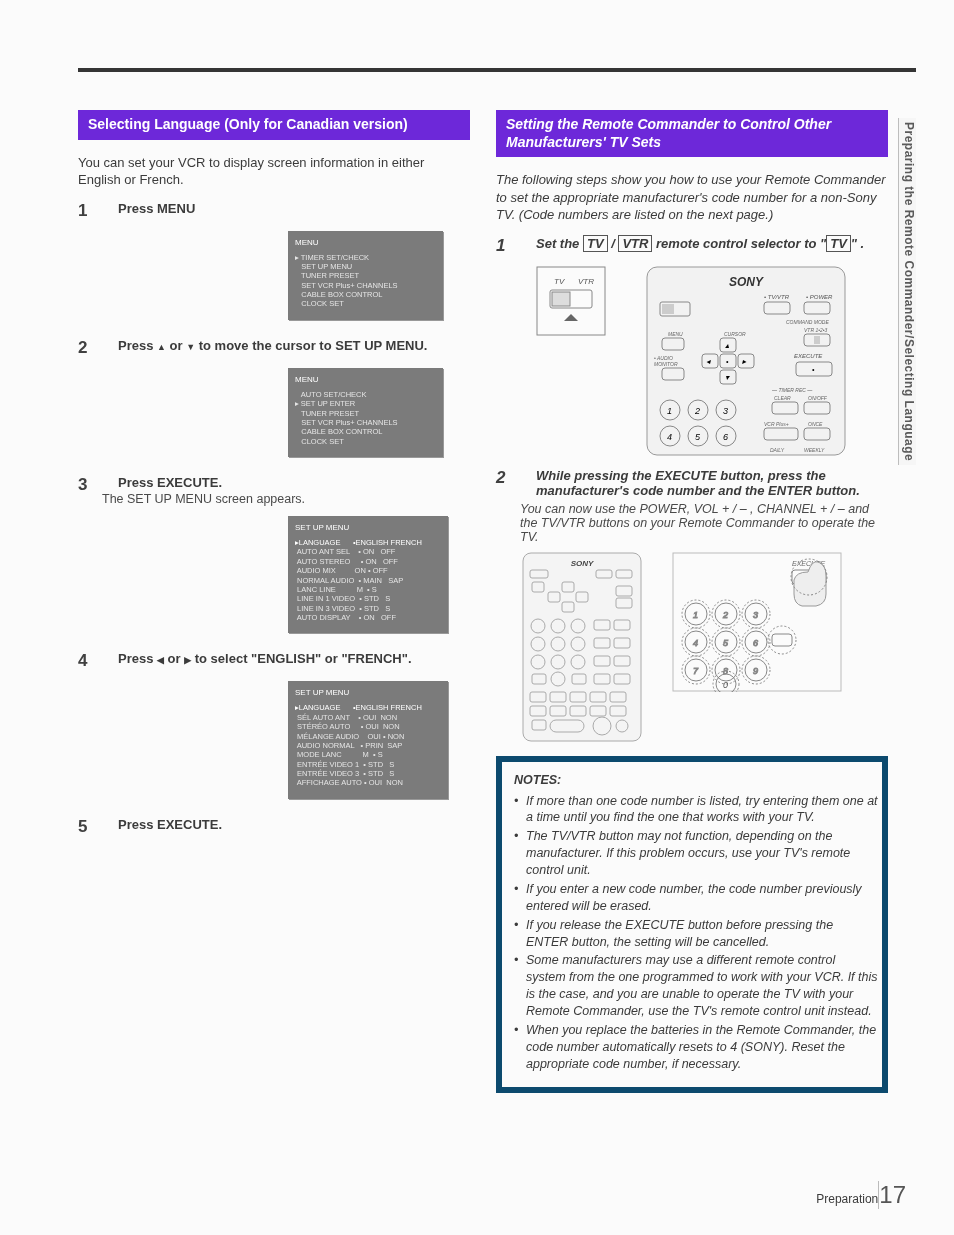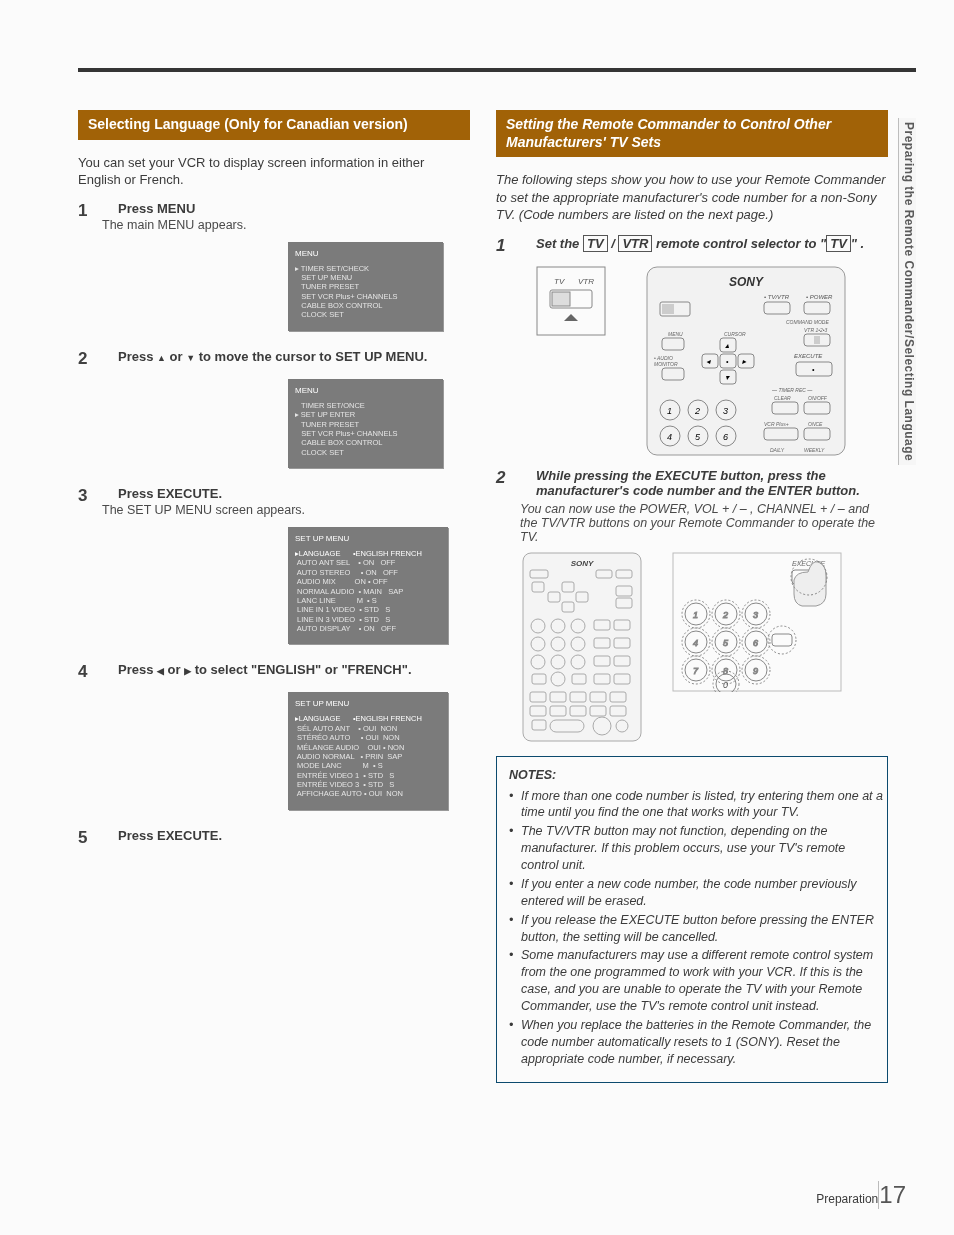--- a/index.html
+++ b/index.html
@@ -20,21 +20,21 @@
   .page {
     position: absolute;
     top: 110px; left: 78px; right: 38px;
     display: flex;
     gap: 26px;
   }
   .col { flex: 1; }
   .col-left { max-width: 392px; }
   .col-right { max-width: 392px; font-style: italic; }
   .section-header {
-    background: #a16207;
+    background: #6d28d9;
     color: #fff;
     font-weight: bold;
     font-size: 14px;
     padding: 6px 10px;
     line-height: 1.25;
   }
   .intro {
     font-size: 13px;
     margin: 14px 0 12px 0;
     line-height: 1.35;
@@ -82,21 +82,21 @@
 
   .remote-figure {
     margin: 10px 0 12px 40px;
     display: flex;
     gap: 40px;
     align-items: flex-start;
   }
   .remote-detail-svg { flex-shrink: 0; }
   .remote-big-svg { }
   .notes-frame {
-    border: 1px solid #0c4a6e;
+    border: 6px solid #0c4a6e;
     padding: 10px 4px 12px 12px;
     font-size: 12.5px;
     line-height: 1.35;
     margin-top: 14px;
   }
   .notes-title { font-weight: bold; margin-bottom: 4px; }
   .notes-frame ul { list-style: none; padding-left: 0; }
   .notes-frame li { padding-left: 12px; position: relative; margin-bottom: 2px; }
   .notes-frame li::before {
     content: "\2022"; position: absolute; left: 0; top: 0;
@@ -145,21 +145,20 @@
 <div class="page">
 
   <div class="col col-left">
     <div class="section-header">Selecting Language (Only for Canadian version)</div>
     <p class="intro">You can set your VCR to display screen information in either English or French.</p>
 
     <div class="step">
       <div class="step-num">1</div>
       <div class="step-body">
         <div class="step-title">Press MENU</div>
-        <div class="step-sub">The main MENU appears.</div>
       </div>
     </div>
     <div class="screen-box screen-box2">
       <div class="screen-title">MENU</div>
       <div class="screen-row">▸ TIMER SET/CHECK</div>
       <div class="screen-row">   SET UP MENU</div>
       <div class="screen-row">   TUNER PRESET</div>
       <div class="screen-row">   SET VCR Plus+ CHANNELS</div>
       <div class="screen-row">   CABLE BOX CONTROL</div>
       <div class="screen-row">   CLOCK SET</div>
@@ -168,21 +167,21 @@
     <div class="step">
       <div class="step-num">2</div>
       <div class="step-body">
         <div class="step-title">
           <span>Press </span><span class="arrow-up"></span><span> or </span><span class="arrow-down"></span><span> to move the cursor to SET UP MENU.</span>
         </div>
       </div>
     </div>
     <div class="screen-box screen-box2">
       <div class="screen-title">MENU</div>
-      <div class="screen-row">   TIMER SET/ONCE</div>
+      <div class="screen-row">   AUTO SET/CHECK</div>
       <div class="screen-row">▸ SET UP ENTER</div>
       <div class="screen-row">   TUNER PRESET</div>
       <div class="screen-row">   SET VCR Plus+ CHANNELS</div>
       <div class="screen-row">   CABLE BOX CONTROL</div>
       <div class="screen-row">   CLOCK SET</div>
     </div>
 
     <div class="step">
       <div class="step-num">3</div>
       <div class="step-body">
@@ -437,21 +436,21 @@
     </div>
 
     <div class="notes-frame">
       <div class="notes-title">NOTES:</div>
       <ul>
         <li>If more than one code number is listed, try entering them one at a time until you find the one that works with your TV.</li>
         <li>The TV/VTR button may not function, depending on the manufacturer. If this problem occurs, use your TV's remote control unit.</li>
         <li>If you enter a new code number, the code number previously entered will be erased.</li>
         <li>If you release the EXECUTE button before pressing the ENTER button, the setting will be cancelled.</li>
         <li>Some manufacturers may use a different remote control system from the one programmed to work with your VCR. If this is the case, and you are unable to operate the TV with your Remote Commander, use the TV's remote control unit instead.</li>
-        <li>When you replace the batteries in the Remote Commander, the code number automatically resets to 1 (SONY). Reset the appropriate code number, if necessary.</li>
+        <li>When you replace the batteries in the Remote Commander, the code number automatically resets to 4 (SONY). Reset the appropriate code number, if necessary.</li>
       </ul>
     </div>
   </div>
 
 </div>
 
 <div class="page-footer">
   <span>Preparation</span>
   <span class="pg">17</span>
 </div>

